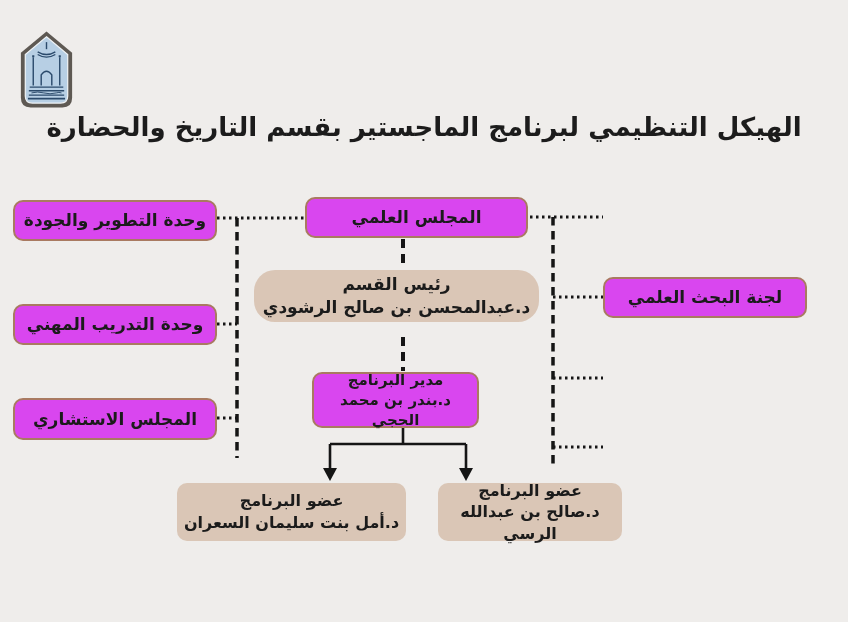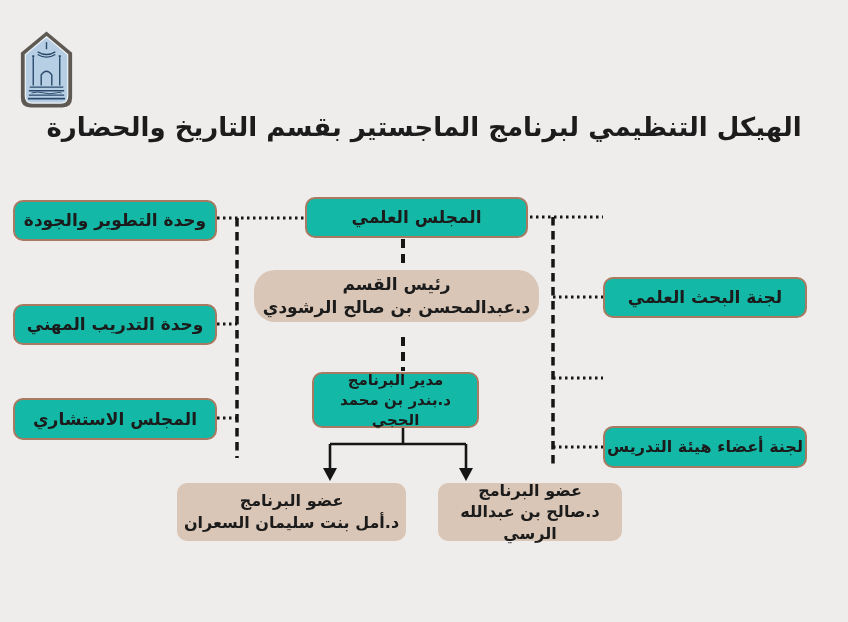--- a/index.html
+++ b/index.html
@@ -10,21 +10,21 @@
   .page-title{
     position:absolute;top:112px;left:0;width:848px;text-align:center;
     font-size:26px;font-weight:bold;color:#1c1c1c;direction:rtl;letter-spacing:0;
   }
   .logo{position:absolute;left:20px;top:30px;width:53px;height:79px;}
   .node{
     position:absolute;display:flex;flex-direction:column;align-items:center;justify-content:center;
     border-radius:10px;font-weight:bold;color:#1b1b1b;direction:rtl;text-align:center;
     line-height:1.35;
   }
-  .dark{background:#14b8a6;border:2px solid #a97a61;box-sizing:border-box;}
+  .dark{background:#d946ef;border:2px solid #a97a61;box-sizing:border-box;}
   .light{background:#dac6b6;border:none;}
   .fs17{font-size:17px;}
   .fs16{font-size:16px;}
   .fs15{font-size:15px;}
   .wires{position:absolute;left:0;top:0;width:848px;height:622px;pointer-events:none;}
 </style>
 </head>
 <body>
 
 <div class="canvas">
@@ -84,23 +84,20 @@
   <div class="node dark fs17" style="left:13px;top:304px;width:204px;height:41px;">
     <span>وحدة التدريب المهني</span>
   </div>
   <div class="node dark fs17" style="left:13px;top:398px;width:204px;height:42px;align-items:center;">
     <span>المجلس الاستشاري</span>
   </div>
 
   <div class="node dark fs17" style="left:603px;top:277px;width:204px;height:41px;text-align:center;">
     <span>لجنة البحث العلمي</span>
   </div>
-  <div class="node dark fs16" style="left:603px;top:426px;width:204px;height:42px;">
-    <span>لجنة أعضاء هيئة التدريس</span>
-  </div>
 
   <div class="node light fs17" style="left:254px;top:270px;width:285px;height:52px;border-radius:21px;">
     <span>رئيس القسم</span>
     <span>د.عبدالمحسن بن صالح الرشودي</span>
   </div>
   <div class="node dark fs15" style="left:312px;top:372px;width:167px;height:56px;">
     <span>مدير البرنامج</span>
     <span>د.بندر بن محمد الحجي</span>
   </div>
 

